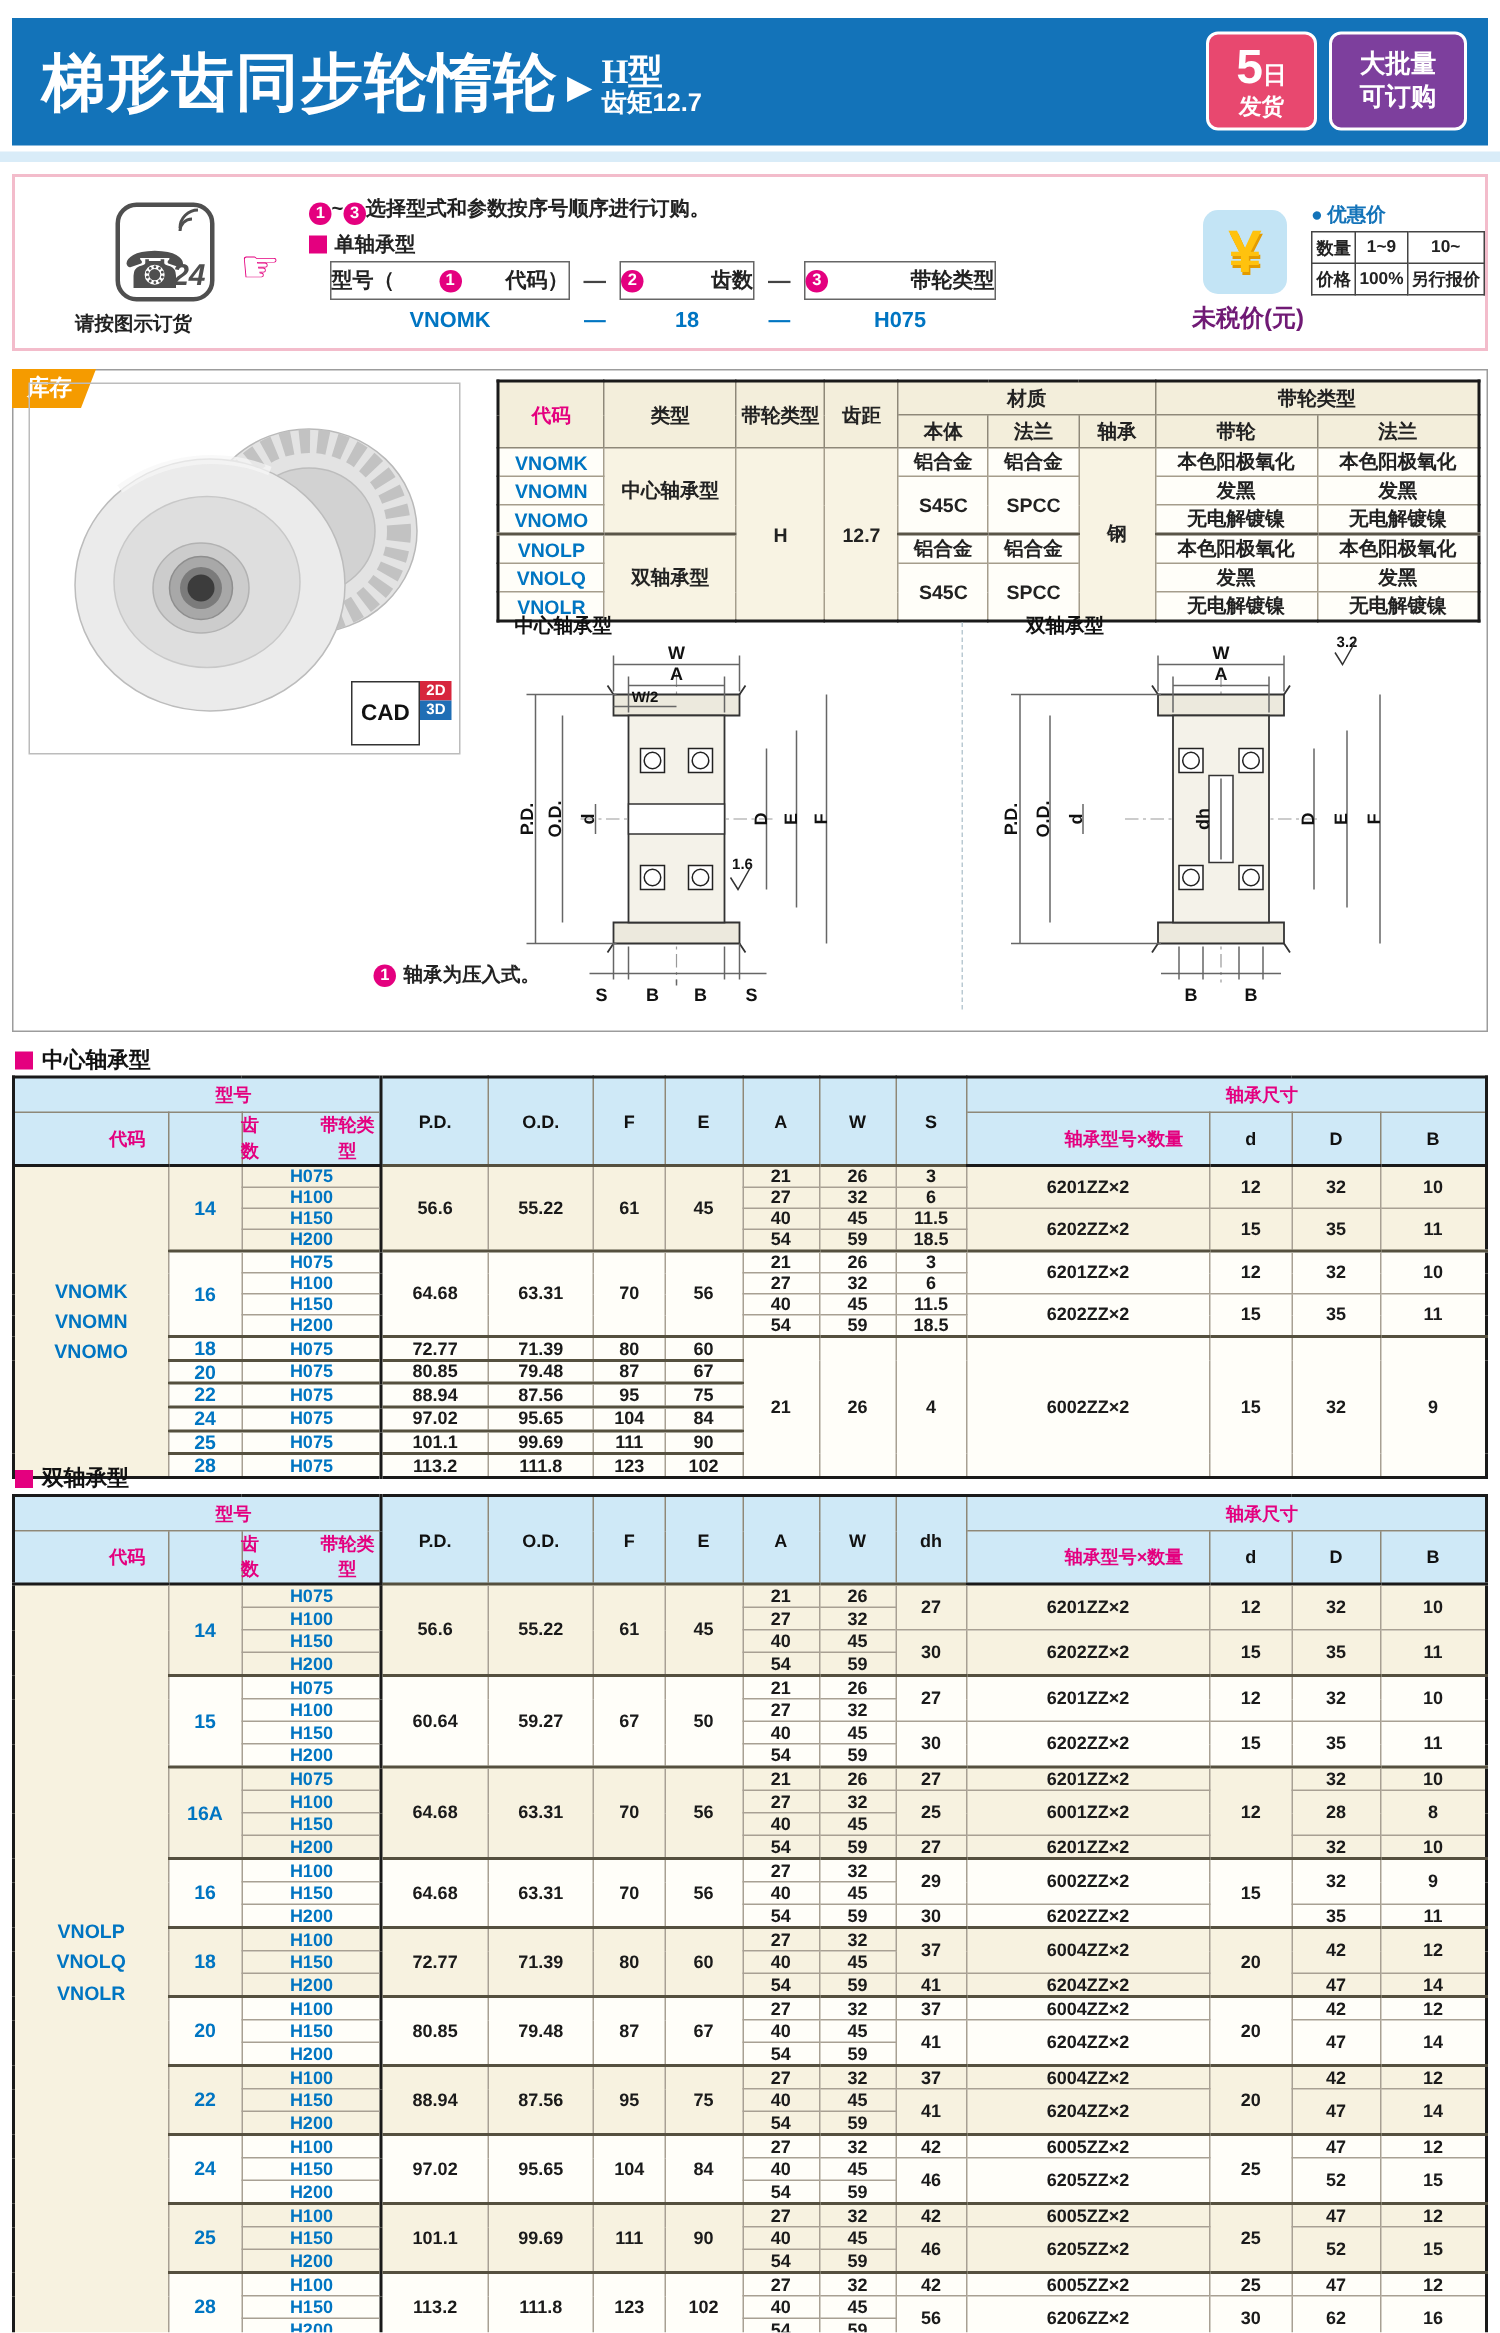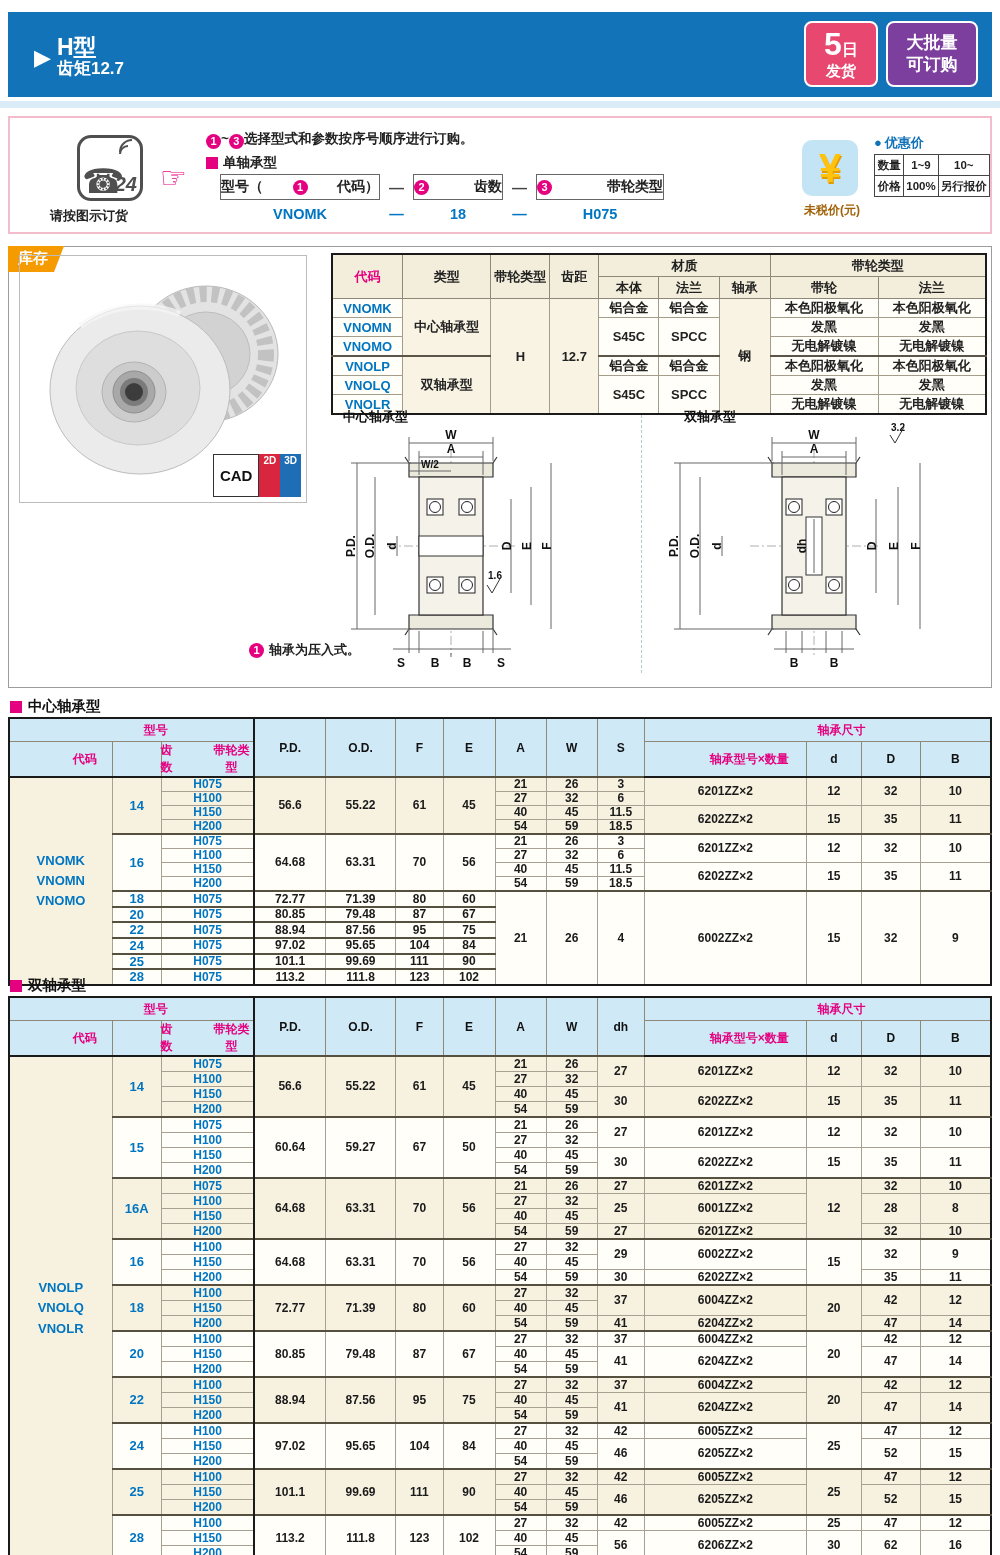--- a/index.html
+++ b/index.html
@@ -3,21 +3,21 @@
 <meta charset="utf-8">
 <style>
   html,body{margin:0;padding:0;background:#fff;}
   .page{position:relative;width:1000px;height:1555px;background:#ffffff;font-family:"Liberation Sans",sans-serif;overflow:hidden;}
 
   
   .banner{position:absolute;left:8px;top:12px;width:984px;height:85px;background:#1373b9;display:flex;align-items:center;padding:0 0 0 20px;box-sizing:border-box;}
   .banner-title{color:#fff;font-size:42px;font-weight:bold;letter-spacing:1px;white-space:nowrap;}
   .banner-arrow{color:#fff;font-size:22px;margin:6px 6px 0 6px;}
   .banner-stack{display:flex;flex-direction:column;justify-content:center;line-height:1.1;margin-top:4px;}
-  .banner-model{color:#fff;font-size:23px;font-weight:bold;}
+  .banner-model{color:#fff;font-size:23px;font-weight:bold;font-family:Liberation Serif, serif;}
   .banner-pitch{color:#fff;font-size:17px;font-weight:bold;}
   .badges{position:absolute;right:14px;top:9px;display:flex;gap:8px;}
   .badge{height:66px;border:2px solid #fff;border-radius:8px;display:flex;flex-direction:column;align-items:center;justify-content:center;color:#fff;font-weight:bold;box-sizing:border-box;}
   .badge.ship{width:74px;background:#e8486f;margin-left:42px;}
   .badge.bulk{width:92px;background:#7d3f9d;font-size:17px;line-height:1.3;}
   .ship-l1{font-size:16px;line-height:1;}
   .ship-l1 .big5{font-size:32px;}
   .ship-l2{font-size:15px;margin-top:2px;}
   .subbar{position:absolute;left:0;top:101px;width:1000px;height:7px;background:#d9ecf8;}
 
@@ -37,33 +37,33 @@
   .fb1{width:160px;}.fb2{width:90px;}.fb3{width:128px;}
   .fdash{font-size:15px;font-weight:bold;color:#444;margin:0 9px;}
   .values{position:absolute;left:210px;top:88px;display:flex;align-items:center;color:#0075c2;font-size:14.5px;font-weight:bold;}
   .values .v{display:inline-block;text-align:center;}
   .values .v1{width:160px;}.values .v2{width:90px;}.values .v3{width:128px;}
   .values .vdash{width:33px;text-align:center;}
 
   .price{position:absolute;left:784px;top:14px;width:196px;height:92px;}
   .yen-box{position:absolute;left:8px;top:8px;width:56px;height:56px;background:#c3e4f5;border-radius:10px;display:flex;align-items:center;justify-content:center;}
   .yen{font-size:40px;font-weight:bold;color:#ffc20e;text-shadow:1px 2px 0 #e39b00;}
-  .yen-caption{position:absolute;left:0px;top:70px;width:76px;text-align:center;font-size:12px;font-weight:bold;color:#a16207;}
+  .yen-caption{position:absolute;left:0px;top:70px;width:76px;text-align:center;font-size:16px;font-weight:bold;color:#701a75;}
   .price-title{position:absolute;left:80px;top:2px;font-size:13px;font-weight:bold;color:#1373b9;}
   .price-dot{font-size:13px;margin-right:3px;}
   .ptab{position:absolute;left:80px;top:22px;width:116px;border-collapse:collapse;padding-left:32px;}
   .ptab td{border:1px solid #444;font-size:11.5px;font-weight:bold;color:#222;text-align:center;height:20px;padding:0 2px;background:#fff;white-space:nowrap;}
 
   
   .stock-box{position:absolute;left:8px;top:246px;width:984px;height:442px;border:1px solid #9c9c9c;box-sizing:border-box;background:#fff;}
   .stock-badge{position:absolute;left:-1px;top:-1px;background:#f59b00;color:#fff;font-size:15px;font-weight:bold;padding:3px 16px 4px 10px;clip-path:polygon(0 0,100% 0,calc(100% - 10px) 100%,0 100%);}
   .photo-frame{position:absolute;left:10px;top:8px;width:288px;height:248px;border:1px solid #bcbcbc;box-sizing:border-box;}
   .cad{position:absolute;right:5px;bottom:5px;display:flex;align-items:stretch;}
   .cad-txt{border:1.5px solid #333;background:#fff;font-size:15px;font-weight:bold;color:#111;padding:12px 6px;display:flex;align-items:center;}
-  .cad-col{display:flex;flex-direction:row;}
+  .cad-col{display:flex;flex-direction:column;align-items:flex-end;}
   .c2d{background:#d7263d;color:#fff;font-size:10px;font-weight:bold;padding:1px 4px;}
   .c3d{background:#1f6eb5;color:#fff;font-size:10px;font-weight:bold;padding:1px 4px;}
   .notes{position:absolute;left:14px;top:270px;font-size:13.5px;font-weight:bold;color:#222;line-height:21px;}
   .notes .row{display:flex;align-items:center;gap:6px;}
   .notes .indent{padding-left:18px;}
 
   .mtab-wrap{position:absolute;left:322px;top:6px;width:656px;}
   .mtab{width:100%;border-collapse:collapse;table-layout:fixed;border:2px solid #1a1a1a;}
   .mtab th{background:#f3eedb;border:1px solid #8e8878;font-size:13px;font-weight:bold;color:#222;height:21px;padding:0;}
   .mtab td{border:1px solid #a59d8c;font-size:13px;font-weight:bold;color:#222;text-align:center;height:17px;padding:0;background:#fffef9;}
@@ -104,20 +104,21 @@
   .dtab .teeth{font-size:13px;}
   .dtab .code{font-size:13px;line-height:1.55;background:#fffef9;}
   .dtab td.thr,.dtab th.thr{border-right:2px solid #1a1a1a;}
 </style>
 </head>
 <body>
 
 <div class="page">
 
   <div class="banner">
+    <div class="banner-title">梯形齿同步轮惰轮</div>
     <div class="banner-arrow">▶</div>
     <div class="banner-stack">
       <div class="banner-model">H型</div>
       <div class="banner-pitch">齿矩12.7</div>
     </div>
     <div class="badges">
       <div class="badge ship">
         <div class="ship-l1"><span class="big5">5</span><span>日</span></div>
         <div class="ship-l2">发货</div>
       </div>

